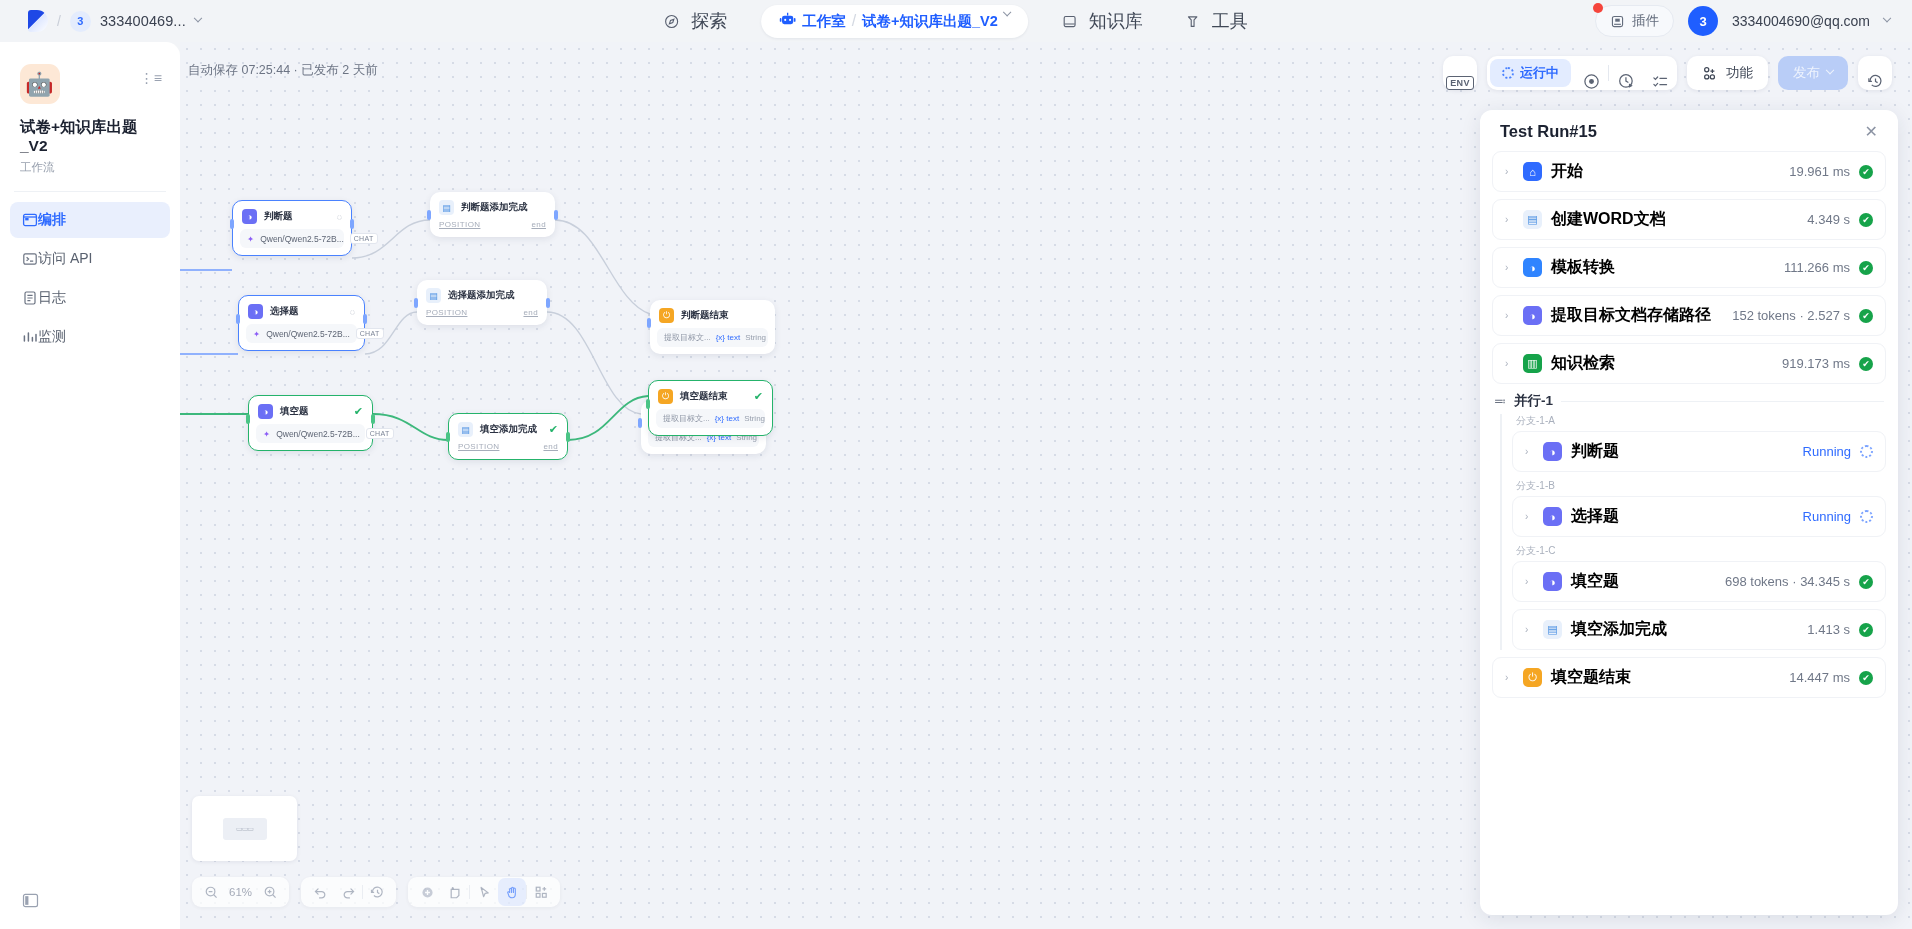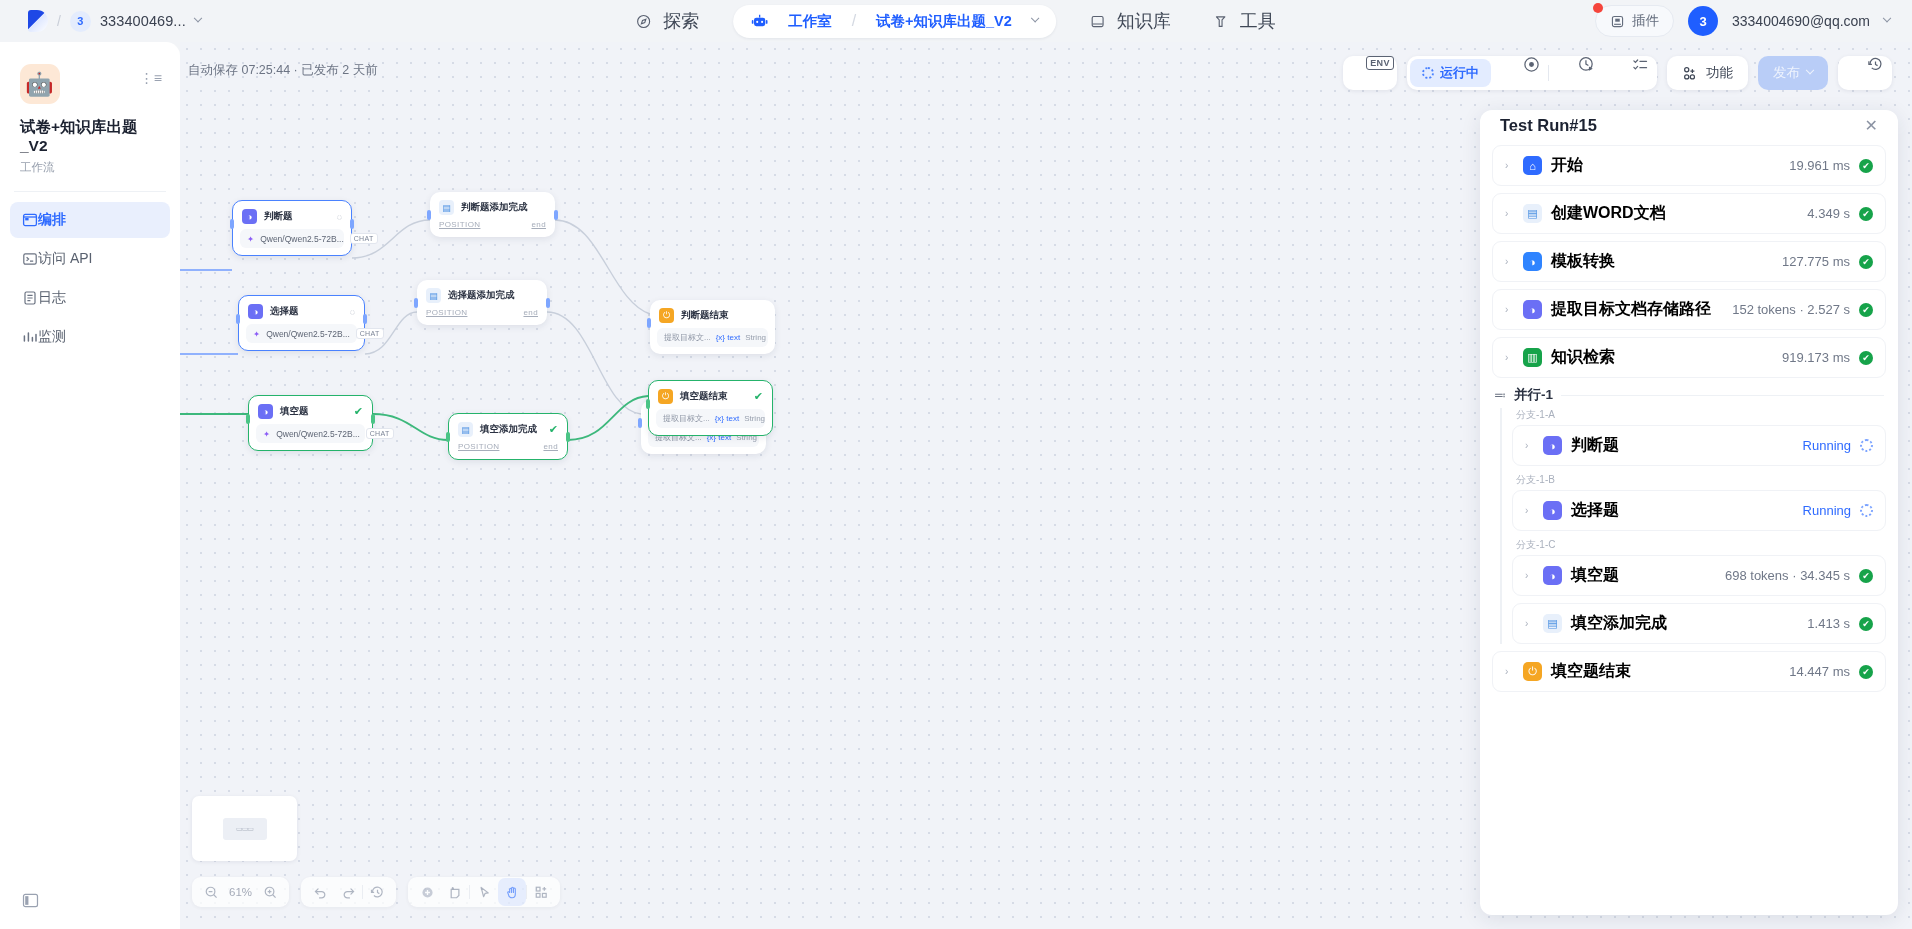--- a/index.html
+++ b/index.html
@@ -34,21 +34,21 @@
   .caret { display:inline-block; width:8px; height:8px; border-right:1.4px solid #8b93a3;
            border-bottom:1.4px solid #8b93a3; transform: rotate(45deg) translate(-2px,-2px); }
   .caret.sm { width:6px;height:6px; }
 
   .tb-center {
     position:absolute; left:50%; transform:translateX(-50%);
     display:flex; align-items:center; gap:26px;
   }
   .nav-item { display:flex; align-items:center; gap:12px; font-size:18px; color:#3f4756; padding:6px 8px; border-radius:8px; cursor:pointer;}
   .nav-pill {
-    display:flex; align-items:center; gap:20px;
+    display:flex; align-items:flex-start; gap:6px;
     background:#ffffff; border-radius:20px; padding:7px 18px;
     box-shadow:0 1px 3px rgba(20,30,60,.07);
   }
   .nav-pill .ws { color:#1f5eff; font-weight:600; font-size:14.5px;}
   .nav-pill .sep { color:#d4d9e2; }
   .nav-pill .proj { color:#1f5eff; font-weight:600; font-size:14.5px;}
   .tb-right { position:absolute; right:22px; display:flex; align-items:center; gap:14px;}
   .plug-btn {
     position:relative; display:flex;align-items:center;gap:7px;
     background:#f7f9fc;border:1px solid #e6eaf1;border-radius:18px;padding:6px 14px;
@@ -88,21 +88,21 @@
   .canvas {
     position:absolute; top:42px; left:180px; width:1732px; height:887px;
     background-color:#f1f3f8;
     background-image: radial-gradient(#d6dbe6 1px, transparent 1px);
     background-size: 14px 14px;
   }
   .autosave { position:absolute; top:20px; left:8px; font-size:12.5px; color:#6c7484;}
 
   .cv-tools { position:absolute; top:14px; right:20px; display:flex; align-items:center; gap:10px;}
   .tool-box { background:#fff; border-radius:10px; box-shadow:0 1px 4px rgba(20,30,60,.08); display:flex; align-items:center; height:34px;}
-  .tool-btn { display:flex;align-items:flex-start;justify-content:center; min-width:34px; height:34px; color:#5b6373; cursor:pointer; font-size:14px;margin-left:20px;}
+  .tool-btn { display:flex;align-items:flex-end;justify-content:center; min-width:34px; height:34px; color:#5b6373; cursor:pointer; font-size:14px;}
   .env-chip { font-size:9px; font-weight:700; border:1.4px solid #5b6373; border-radius:3px; padding:1px 3px; letter-spacing:.3px;}
   .run-chip { display:flex;align-items:center;gap:6px; background:#e3ecff; color:#2f6bff; font-size:13px; font-weight:600; border-radius:8px; padding:0 12px; height:28px; margin:3px;}
   .spinner { width:12px;height:12px;border-radius:50%;border:2px dotted #4a82ff; }
   .tool-sep { width:1px;height:16px;background:#e4e8ef;}
   .feat-btn { display:flex;align-items:center;gap:7px;padding:0 15px;height:34px;font-size:13.5px;color:#3f4756;cursor:pointer;}
   .pub-btn { background:#b9cdf7; color:#eef3fd; font-size:13.5px; border-radius:10px; padding:0 15px; height:34px; display:flex;align-items:center;gap:7px; cursor:pointer;}
 
   
   .node { position:absolute; background:#fff; border-radius:10px; box-shadow:0 2px 7px rgba(25,35,70,.09); }
   .node.sel-blue { border:1.6px solid #4a82ff; }
@@ -131,21 +131,21 @@
   .bbtn { min-width:28px;height:28px;display:flex;align-items:center;justify-content:center;color:#9aa2b1;font-size:14px;cursor:pointer;}
   .bbtn.on { background:#e3ecff; border-radius:7px; color:#4a82ff;}
   .zoomtxt { font-size:11.5px; color:#8b93a3; padding:0 4px;}
   .bsep { width:1px;height:14px;background:#e8ebf1;}
 
   
   .panel {
     position:absolute; top:110px; right:14px; width:418px; height:805px;
     background:#fff; border-radius:12px; box-shadow:0 4px 20px rgba(25,35,70,.10);
   }
-  .p-head { display:flex; align-items:center; padding:6px 20px 0 20px;}
+  .p-head { display:flex; align-items:center; padding:12px 20px 0 20px;}
   .p-title { font-size:16.5px; font-weight:700; color:#1c2231;}
   .p-close { margin-left:auto; color:#8b93a3; font-size:16px; cursor:pointer;}
   .p-tabs { display:flex; gap:26px; padding:14px 22px 0 22px; border-bottom:1px solid #eef1f5;}
   .p-tab { font-size:14px; color:#97a0ae; padding-bottom:10px; cursor:pointer; position:relative;}
   .p-tab.active { color:#1c2231; font-weight:700;}
   .p-tab.active:after { content:""; position:absolute; left:0; right:0; bottom:-1px; height:2.5px; background:#2f6bff; border-radius:2px;}
   .p-body { padding:10px 12px; }
   .trow {
     display:flex; align-items:center; gap:9px;
     background:#fff; border:1px solid #f0f2f6; border-radius:9px;
@@ -579,21 +579,21 @@
       <span class="t-ico" style="background:#e8f0fb;color:#4a90e2">▤</span>
       <span class="t-name">创建WORD文档</span>
       <span class="t-meta">4.349 s</span>
       <span class="ok-dot">✔</span>
     </div>
 
     <div class="trow">
       <span class="chev">›</span>
       <span class="t-ico" style="background:#2f84ff">◑</span>
       <span class="t-name">模板转换</span>
-      <span class="t-meta">127.775 ms</span>
+      <span class="t-meta">111.266 ms</span>
       <span class="ok-dot">✔</span>
     </div>
 
     <div class="trow">
       <span class="chev">›</span>
       <span class="t-ico" style="background:#6b6ff5">◑</span>
       <span class="t-name">提取目标文档存储路径</span>
       <span class="t-meta">152 tokens · 2.527 s</span>
       <span class="ok-dot">✔</span>
     </div>

